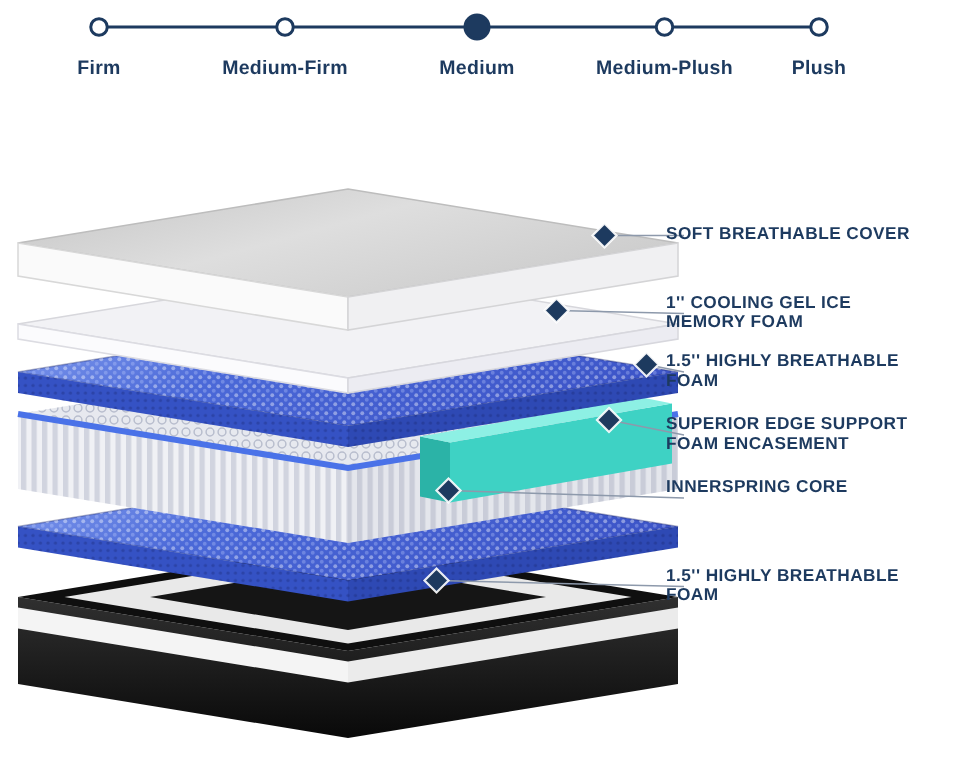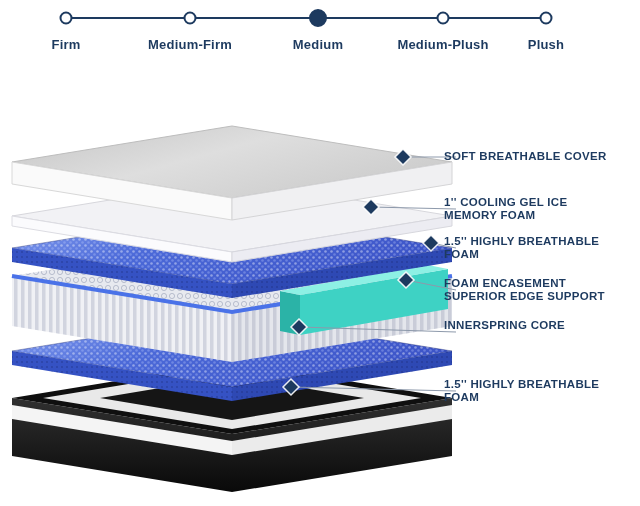--- a/index.html
+++ b/index.html
@@ -168,22 +168,22 @@
   </div>
   <div class="layer-label" style="top:196px">
     <span>1'' COOLING GEL ICE</span>
     <span>MEMORY FOAM</span>
   </div>
   <div class="layer-label" style="top:235px">
     <span>1.5'' HIGHLY BREATHABLE</span>
     <span>FOAM</span>
   </div>
   <div class="layer-label" style="top:277px">
+    <span>SUPERIOR EDGE SUPPORT</span>
     <span>FOAM ENCASEMENT</span>
-    <span>SUPERIOR EDGE SUPPORT</span>
   </div>
   <div class="layer-label" style="top:319px">
     <span>INNERSPRING CORE</span>
   </div>
   <div class="layer-label" style="top:378px">
     <span>1.5'' HIGHLY BREATHABLE</span>
     <span>FOAM</span>
   </div>
 
 </div>

